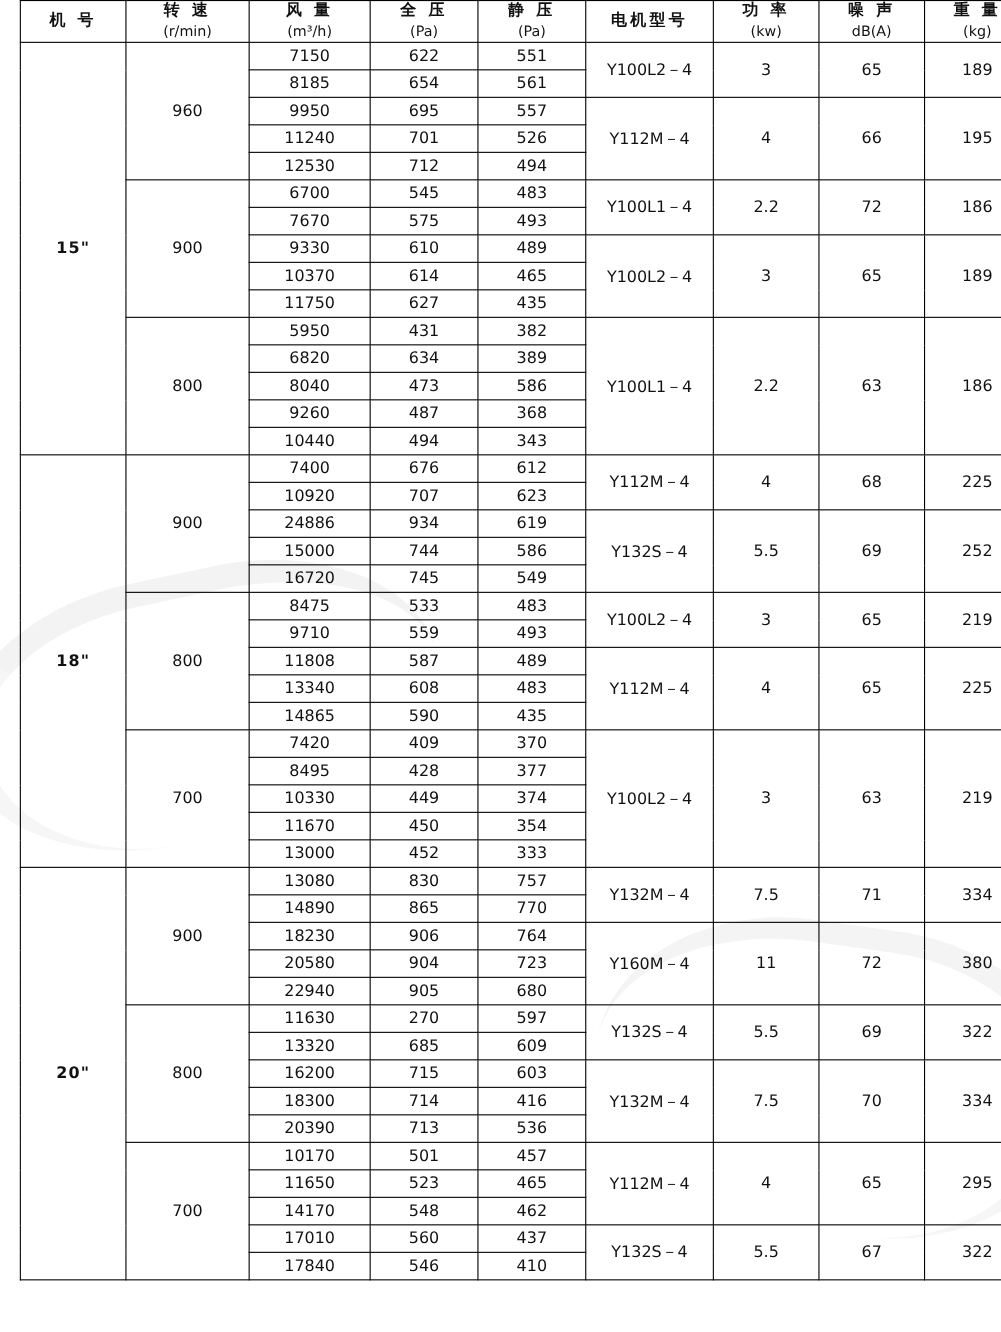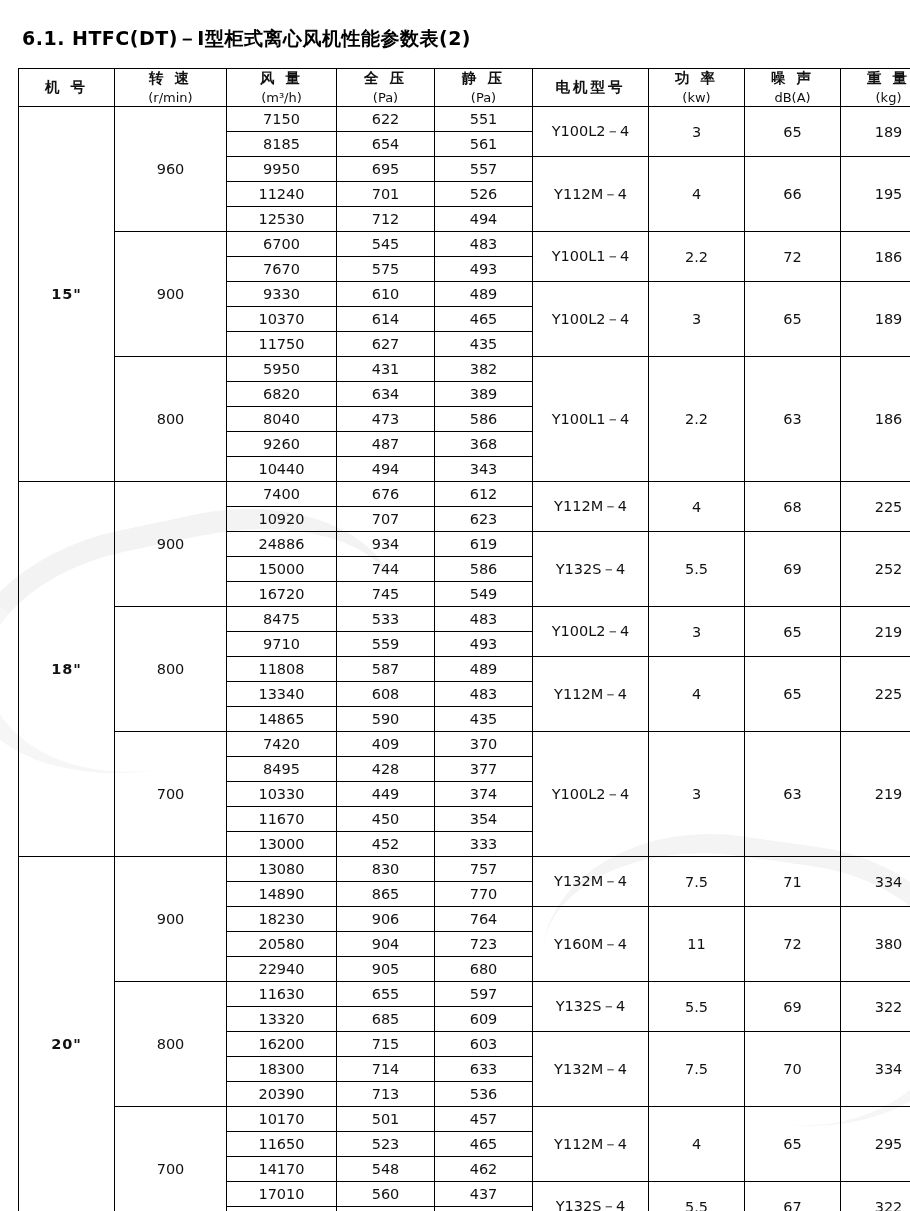--- a/index.html
+++ b/index.html
@@ -116,21 +116,20 @@
   .col-db { width: 96px; }
   .col-wt { width: 96px; }
 </style>
 </head>
 <body>
 
 <div class="page">
   <div class="watermark wm1"></div>
   <div class="watermark wm2"></div>
 
-  <div class="title">6.1. HTFC(DT)－Ⅰ型柜式离心风机性能参数表(2)</div>
 
   <table class="spec">
     <colgroup>
       <col class="col-model">
         <col class="col-rpm">
         <col class="col-flow">
         <col class="col-tp">
       <col class="col-sp">
         <col class="col-motor">
         <col class="col-kw">
@@ -406,21 +405,21 @@
           <td>723</td>
         </tr>
         <tr>
           <td>22940</td>
           <td>905</td>
           <td>680</td>
         </tr>
         <tr>
           <td class="rpm" rowspan="5">800</td>
           <td>11630</td>
-          <td>655</td>
+          <td>270</td>
           <td>597</td>
           <td class="motor" rowspan="2">Y132S－4</td>
           <td rowspan="2">5.5</td>
           <td rowspan="2">69</td>
           <td rowspan="2">322</td>
         </tr>
         <tr>
           <td>13320</td>
           <td>685</td>
           <td>609</td>
@@ -430,21 +429,21 @@
           <td>715</td>
           <td>603</td>
           <td class="motor" rowspan="3">Y132M－4</td>
           <td rowspan="3">7.5</td>
           <td rowspan="3">70</td>
           <td rowspan="3">334</td>
         </tr>
         <tr>
           <td>18300</td>
           <td>714</td>
-          <td>633</td>
+          <td>416</td>
         </tr>
         <tr>
           <td>20390</td>
           <td>713</td>
           <td>536</td>
         </tr>
         <tr>
           <td class="rpm" rowspan="5">700</td>
           <td>10170</td>
           <td>501</td>

